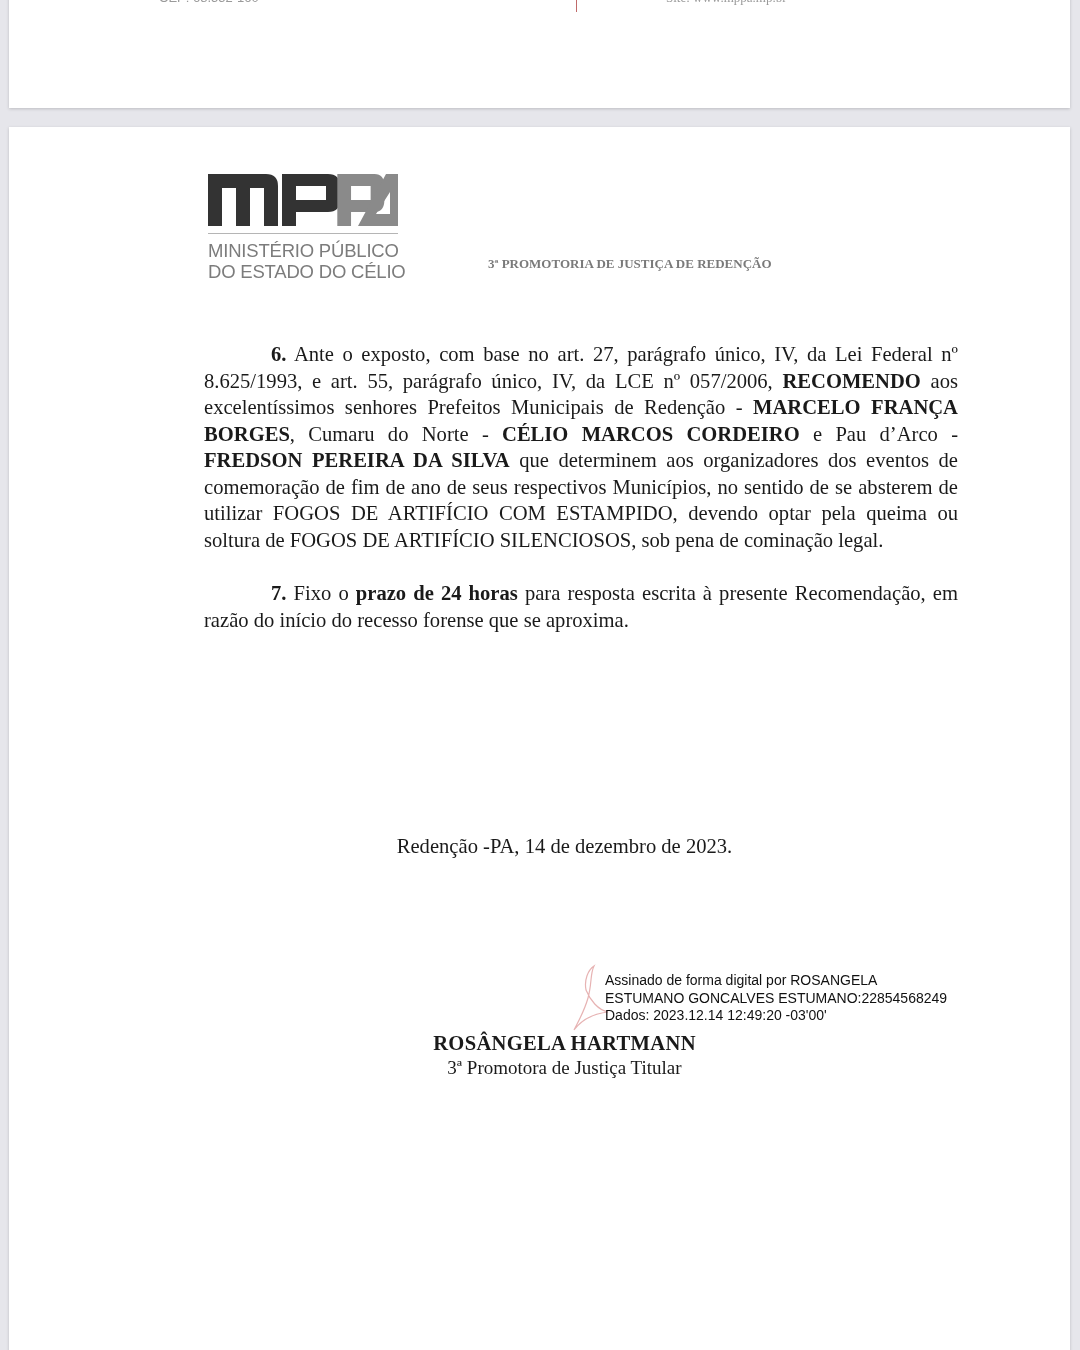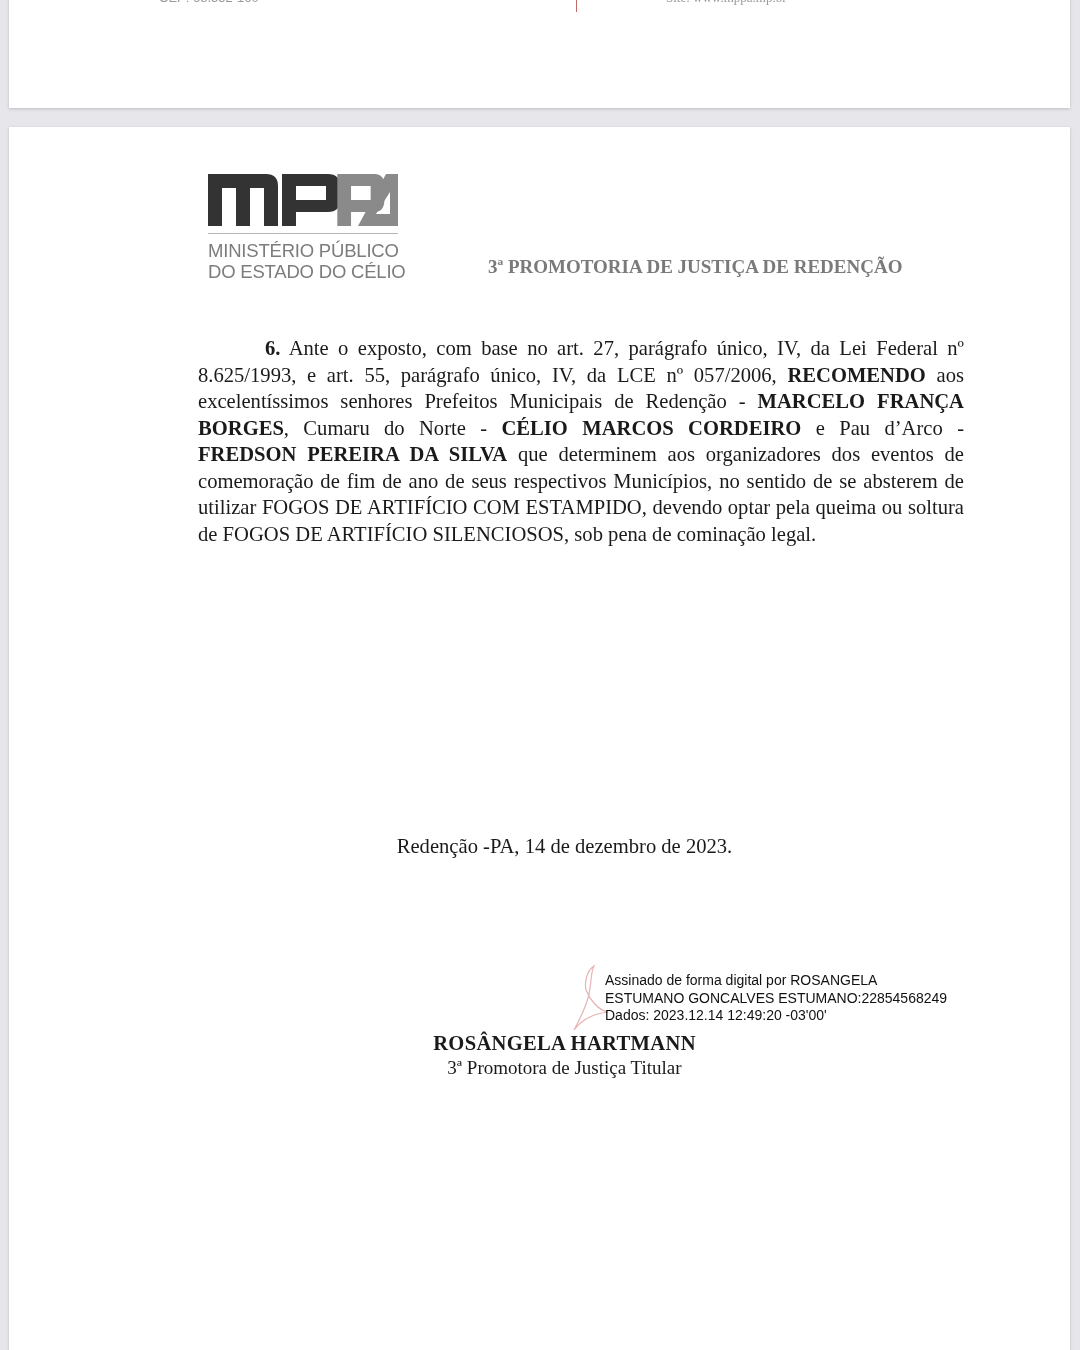--- a/index.html
+++ b/index.html
@@ -32,29 +32,29 @@
   
   .logo { position: absolute; left: 199px; top: 47px; width: 195px; }
   .logo-mark { display: flex; align-items: flex-end; height: 52px; }
   .logo-line { height: 1px; background: #b5b5b5; margin: 7px 0 6px 0; width: 190px; }
   .logo-text {
     font-family: "Liberation Sans", sans-serif; font-size: 18.5px; color: #7c7c7c;
     line-height: 21px; letter-spacing: -0.2px; white-space: nowrap;
   }
   .header-title {
     position: absolute; left: 479px; top: 129px;
-    font-size: 19px; font-weight: bold; color: #7a7a7a; white-space: nowrap;
+    font-size: 13px; font-weight: bold; color: #7a7a7a; white-space: nowrap;
   }
 
   .body-text {
     position: absolute; left: 183px; width: 778px;
     font-size: 20.6px; line-height: 26.5px; color: #1a1a1a;
     text-align: justify;
   }
-  .para { text-indent: 67px; margin: 6px; }
+  .para { text-indent: 67px; margin: 12px; }
   .p6 { top: 202px; }
   .p7 { top: 441px; }
   .p8 { top: 517px; }
   .p9 { top: 566px; }
   .link { color: #1f4fb8; text-decoration: underline; }
   b { font-weight: bold; }
 
   .date {
     position: absolute; left: 0; width: 1111px; top: 708px; text-align: center;
     font-size: 20.6px; color: #1a1a1a;
@@ -110,20 +110,25 @@
   </div>
 
   <div class="header-title">3ª PROMOTORIA DE JUSTIÇA DE REDENÇÃO</div>
 
   <div class="body-text p6">
     <p class="para">
       <b>6.</b><span> Ante o exposto, com base no art. 27, parágrafo único, IV, da Lei Federal nº 8.625/1993, e art. 55, parágrafo único, IV, da LCE nº 057/2006, </span><b>RECOMENDO</b><span> aos excelentíssimos senhores Prefeitos Municipais de Redenção - </span><b>MARCELO FRANÇA BORGES</b><span>, Cumaru do Norte - </span><b>CÉLIO MARCOS CORDEIRO</b><span> e Pau d’Arco - </span><b>FREDSON PEREIRA DA SILVA</b><span> que determinem aos organizadores dos eventos de comemoração de fim de ano de seus respectivos Municípios, no sentido de se absterem de utilizar FOGOS DE ARTIFÍCIO COM ESTAMPIDO, devendo optar pela queima ou soltura de FOGOS DE ARTIFÍCIO SILENCIOSOS, sob pena de cominação legal.</span>
     </p>
   </div>
 
+  <div class="body-text p7">
+    <p class="para">
+      <b>7.</b><span> Fixo o </span><b>prazo de 24 horas</b><span> para resposta escrita à presente Recomendação, em razão do início do recesso forense que se aproxima.</span>
+    </p>
+  </div>
 
 
 
   <div class="date">Redenção -PA, 14 de dezembro de 2023.</div>
 
 
   <svg class="sig-mark" viewBox="0 0 50 70">
     <path d="M30 2 C26 10 28 20 24 34 C20 48 14 58 10 66 C16 58 26 50 44 48 C34 46 26 36 22 26 C20 16 24 6 30 2 Z" fill="none" stroke="#e7b3b3" stroke-width="1.2"></path>
   </svg>
 

